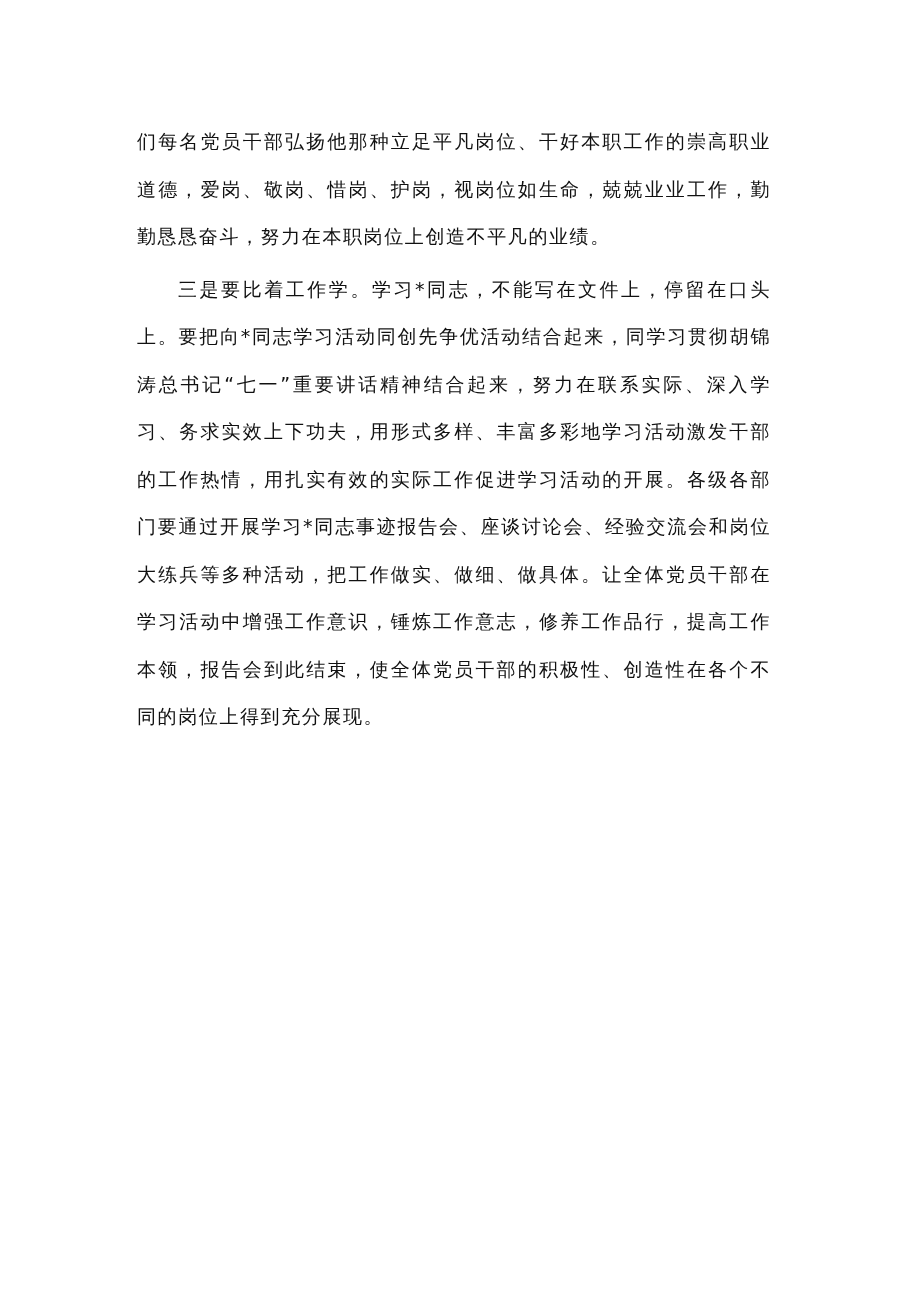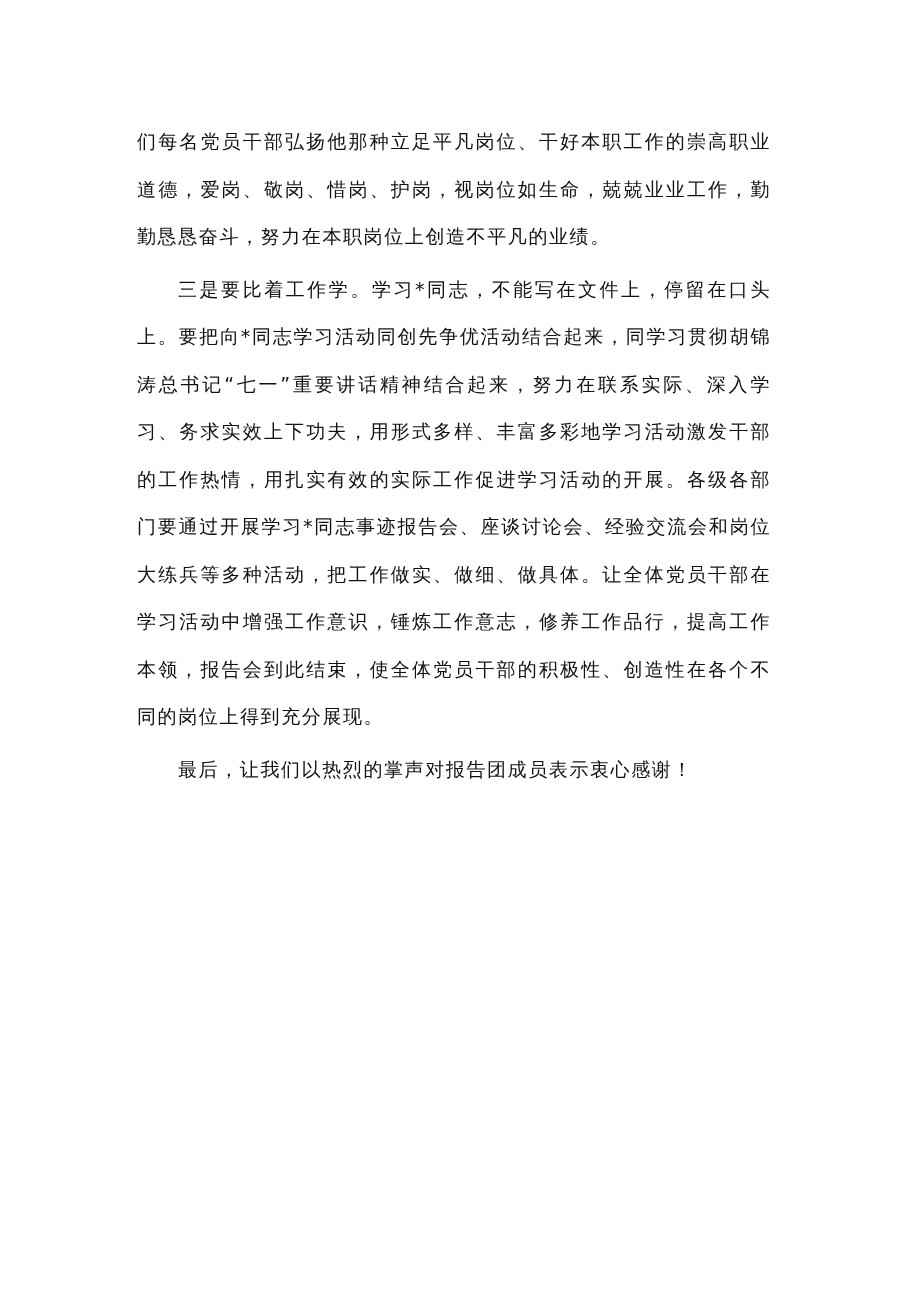--- a/index.html
+++ b/index.html
@@ -36,14 +36,13 @@
     .para.short {
       margin-bottom: 7px;
     }
   </style>
 </head>
 <body>
 
 <div class="page">
   <p class="para">们每名党员干部弘扬他那种立足平凡岗位、干好本职工作的崇高职业道德，爱岗、敬岗、惜岗、护岗，视岗位如生命，兢兢业业工作，勤勤恳恳奋斗，努力在本职岗位上创造不平凡的业绩。</p>
   <p class="para indent">三是要比着工作学。学习*同志，不能写在文件上，停留在口头上。要把向*同志学习活动同创先争优活动结合起来，同学习贯彻胡锦涛总书记“七一”重要讲话精神结合起来，努力在联系实际、深入学习、务求实效上下功夫，用形式多样、丰富多彩地学习活动激发干部的工作热情，用扎实有效的实际工作促进学习活动的开展。各级各部门要通过开展学习*同志事迹报告会、座谈讨论会、经验交流会和岗位大练兵等多种活动，把工作做实、做细、做具体。让全体党员干部在学习活动中增强工作意识，锤炼工作意志，修养工作品行，提高工作本领，报告会到此结束，使全体党员干部的积极性、创造性在各个不同的岗位上得到充分展现。</p>
-  <p class="para indent short">最后，让我们以热烈的掌声对报告团成员表示衷心感谢！</p>
 </div>
 
 </body></html>

